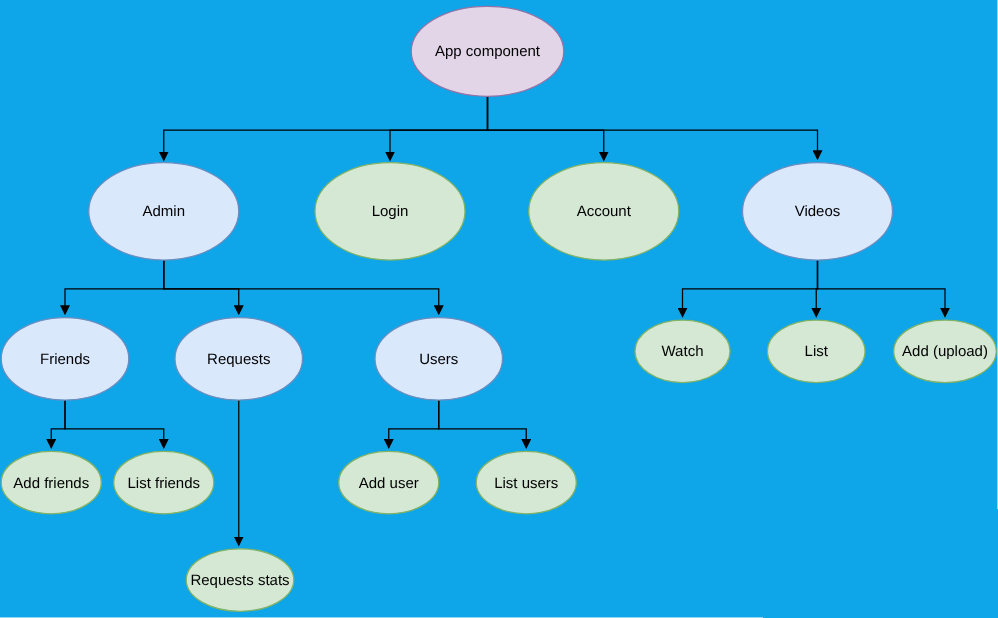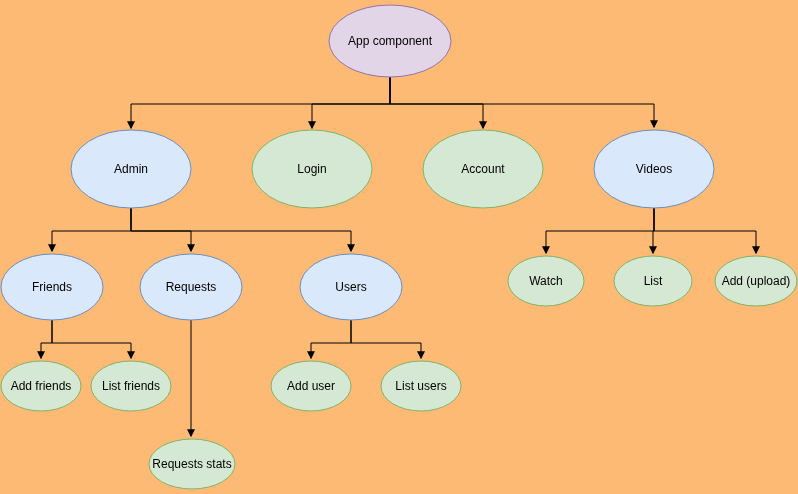--- a/index.html
+++ b/index.html
@@ -4,21 +4,21 @@
 <style>
   html, body {
     margin: 0;
     padding: 0;
     background: #ffffff;
   }
   .canvas {
     position: relative;
     width: 798px;
     height: 494px;
-    background: #fdba74;
+    background: #0ea5e9;
     font-family: "Liberation Sans", sans-serif;
     overflow: hidden;
   }
   svg { display: block; }
   .node-label {
     font-family: "Liberation Sans", sans-serif;
     font-size: 12px;
     fill: #000000;
     text-anchor: middle;
   }

